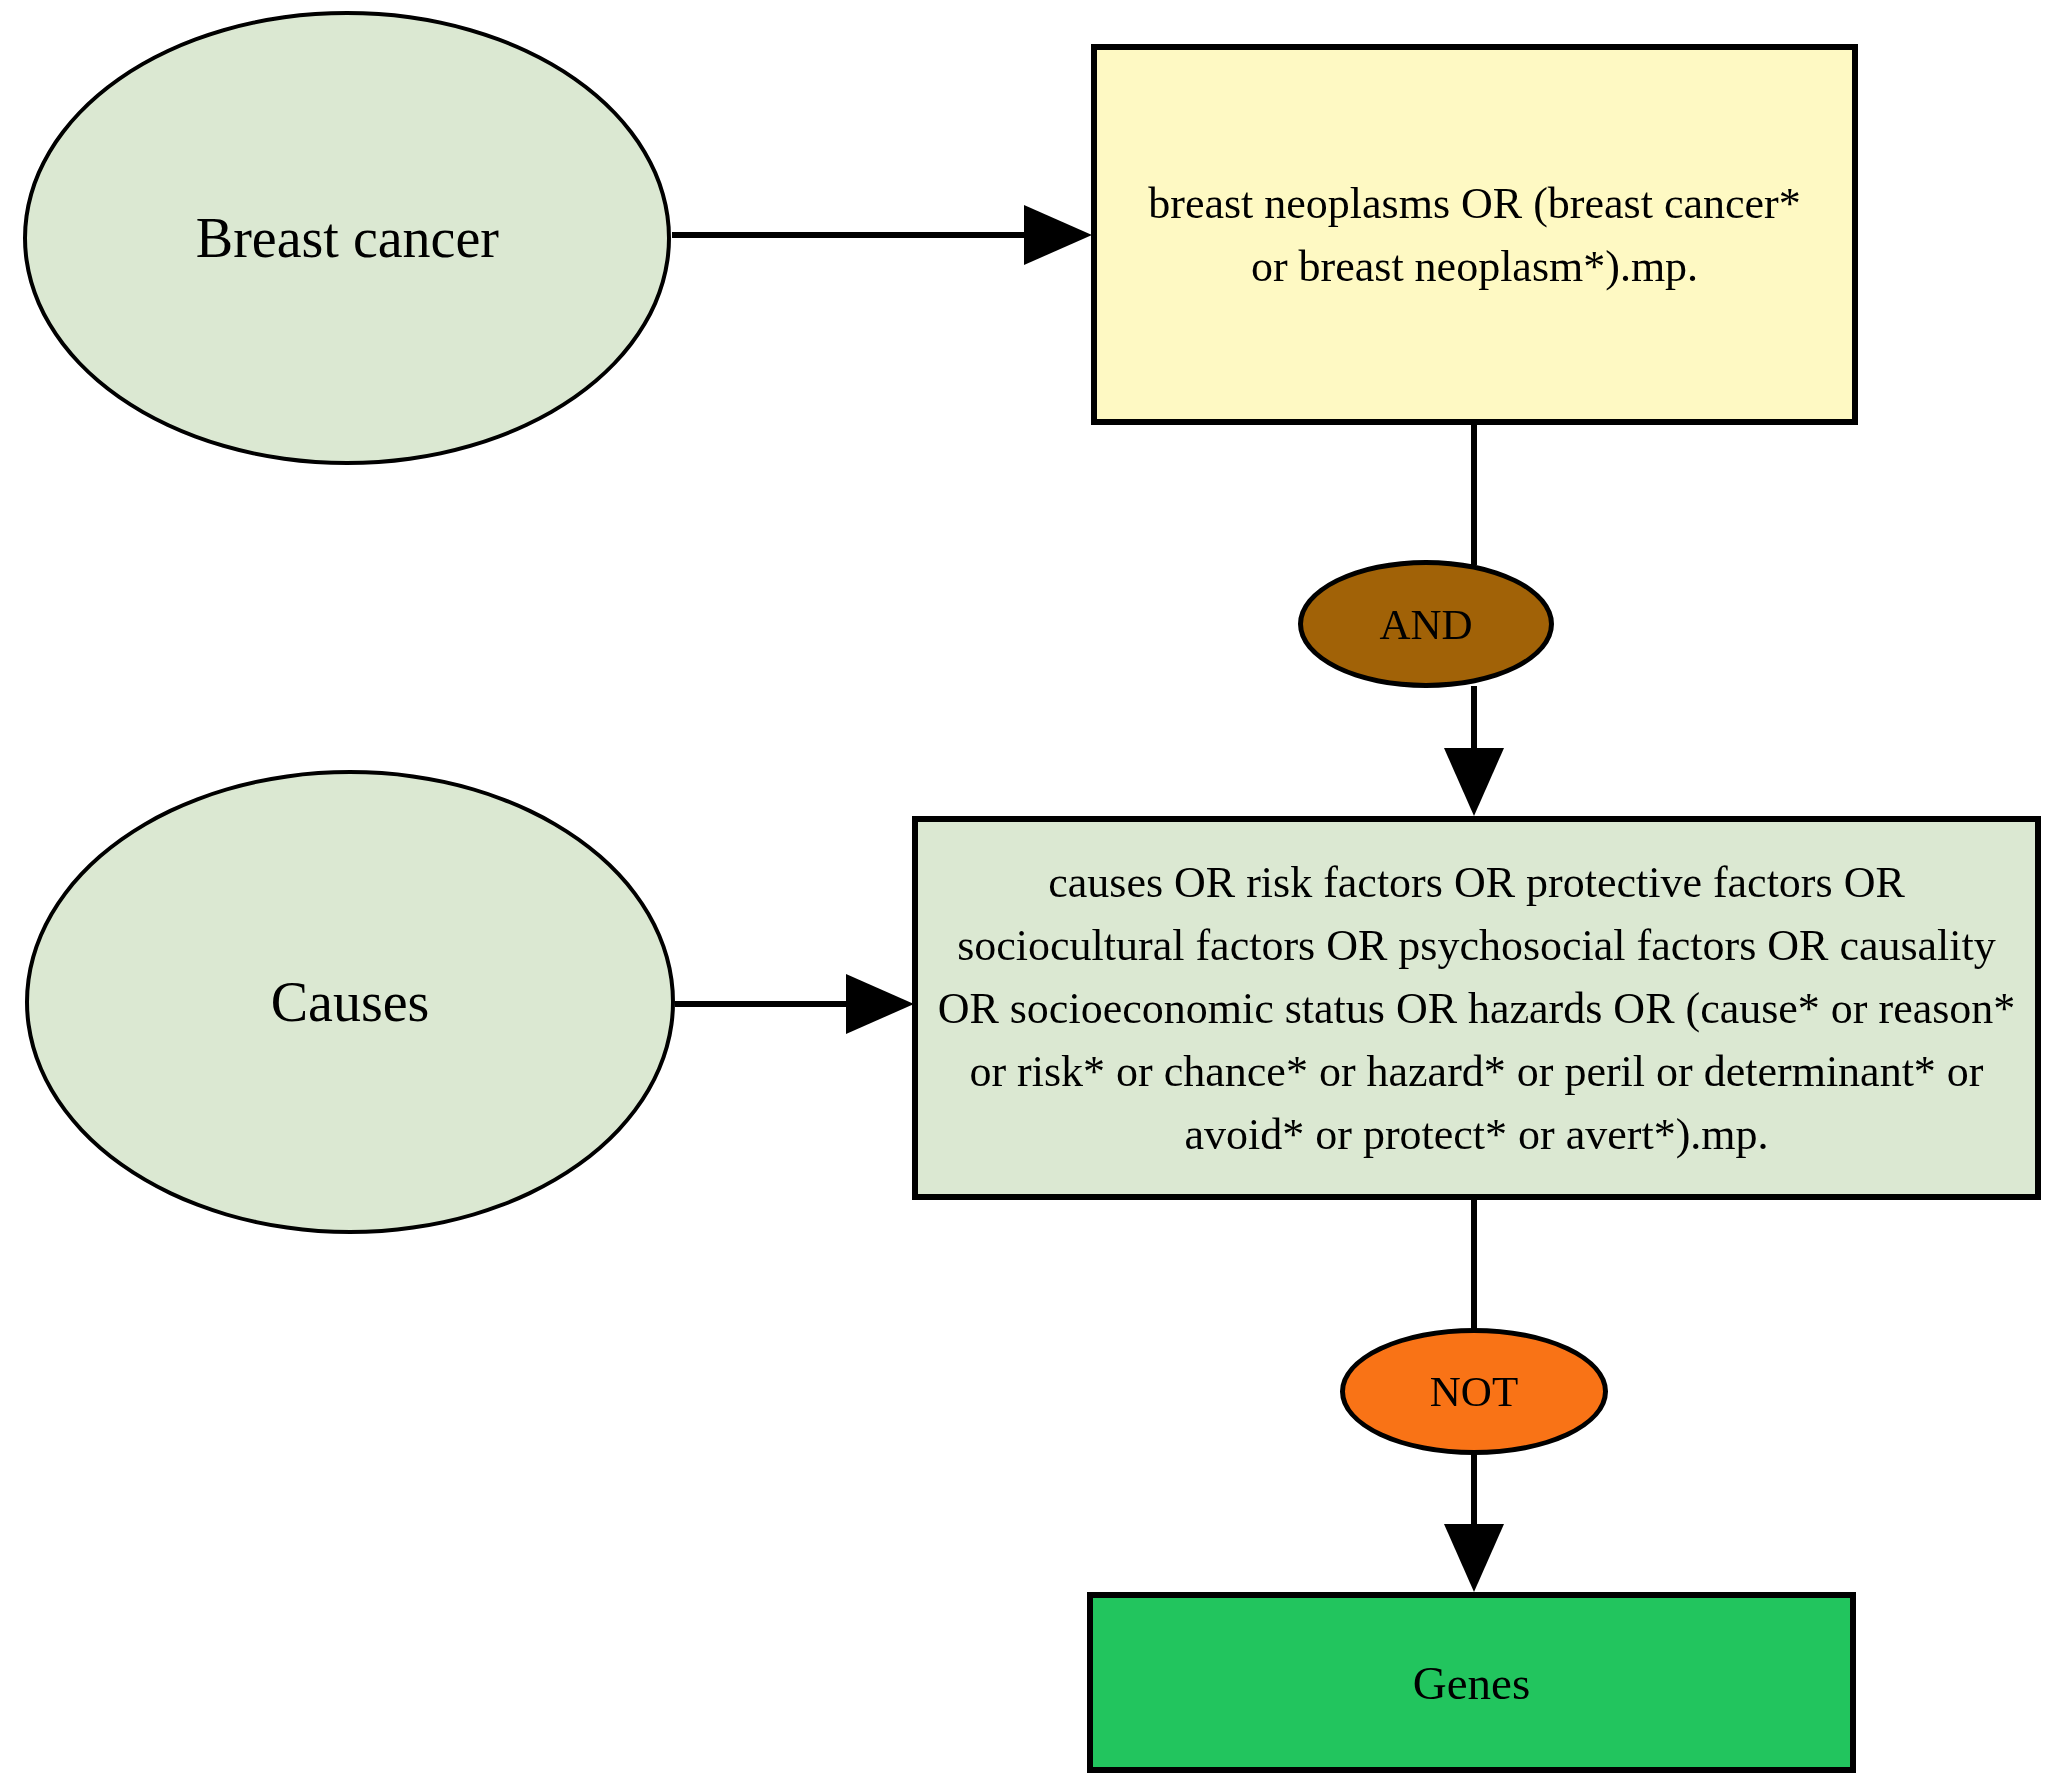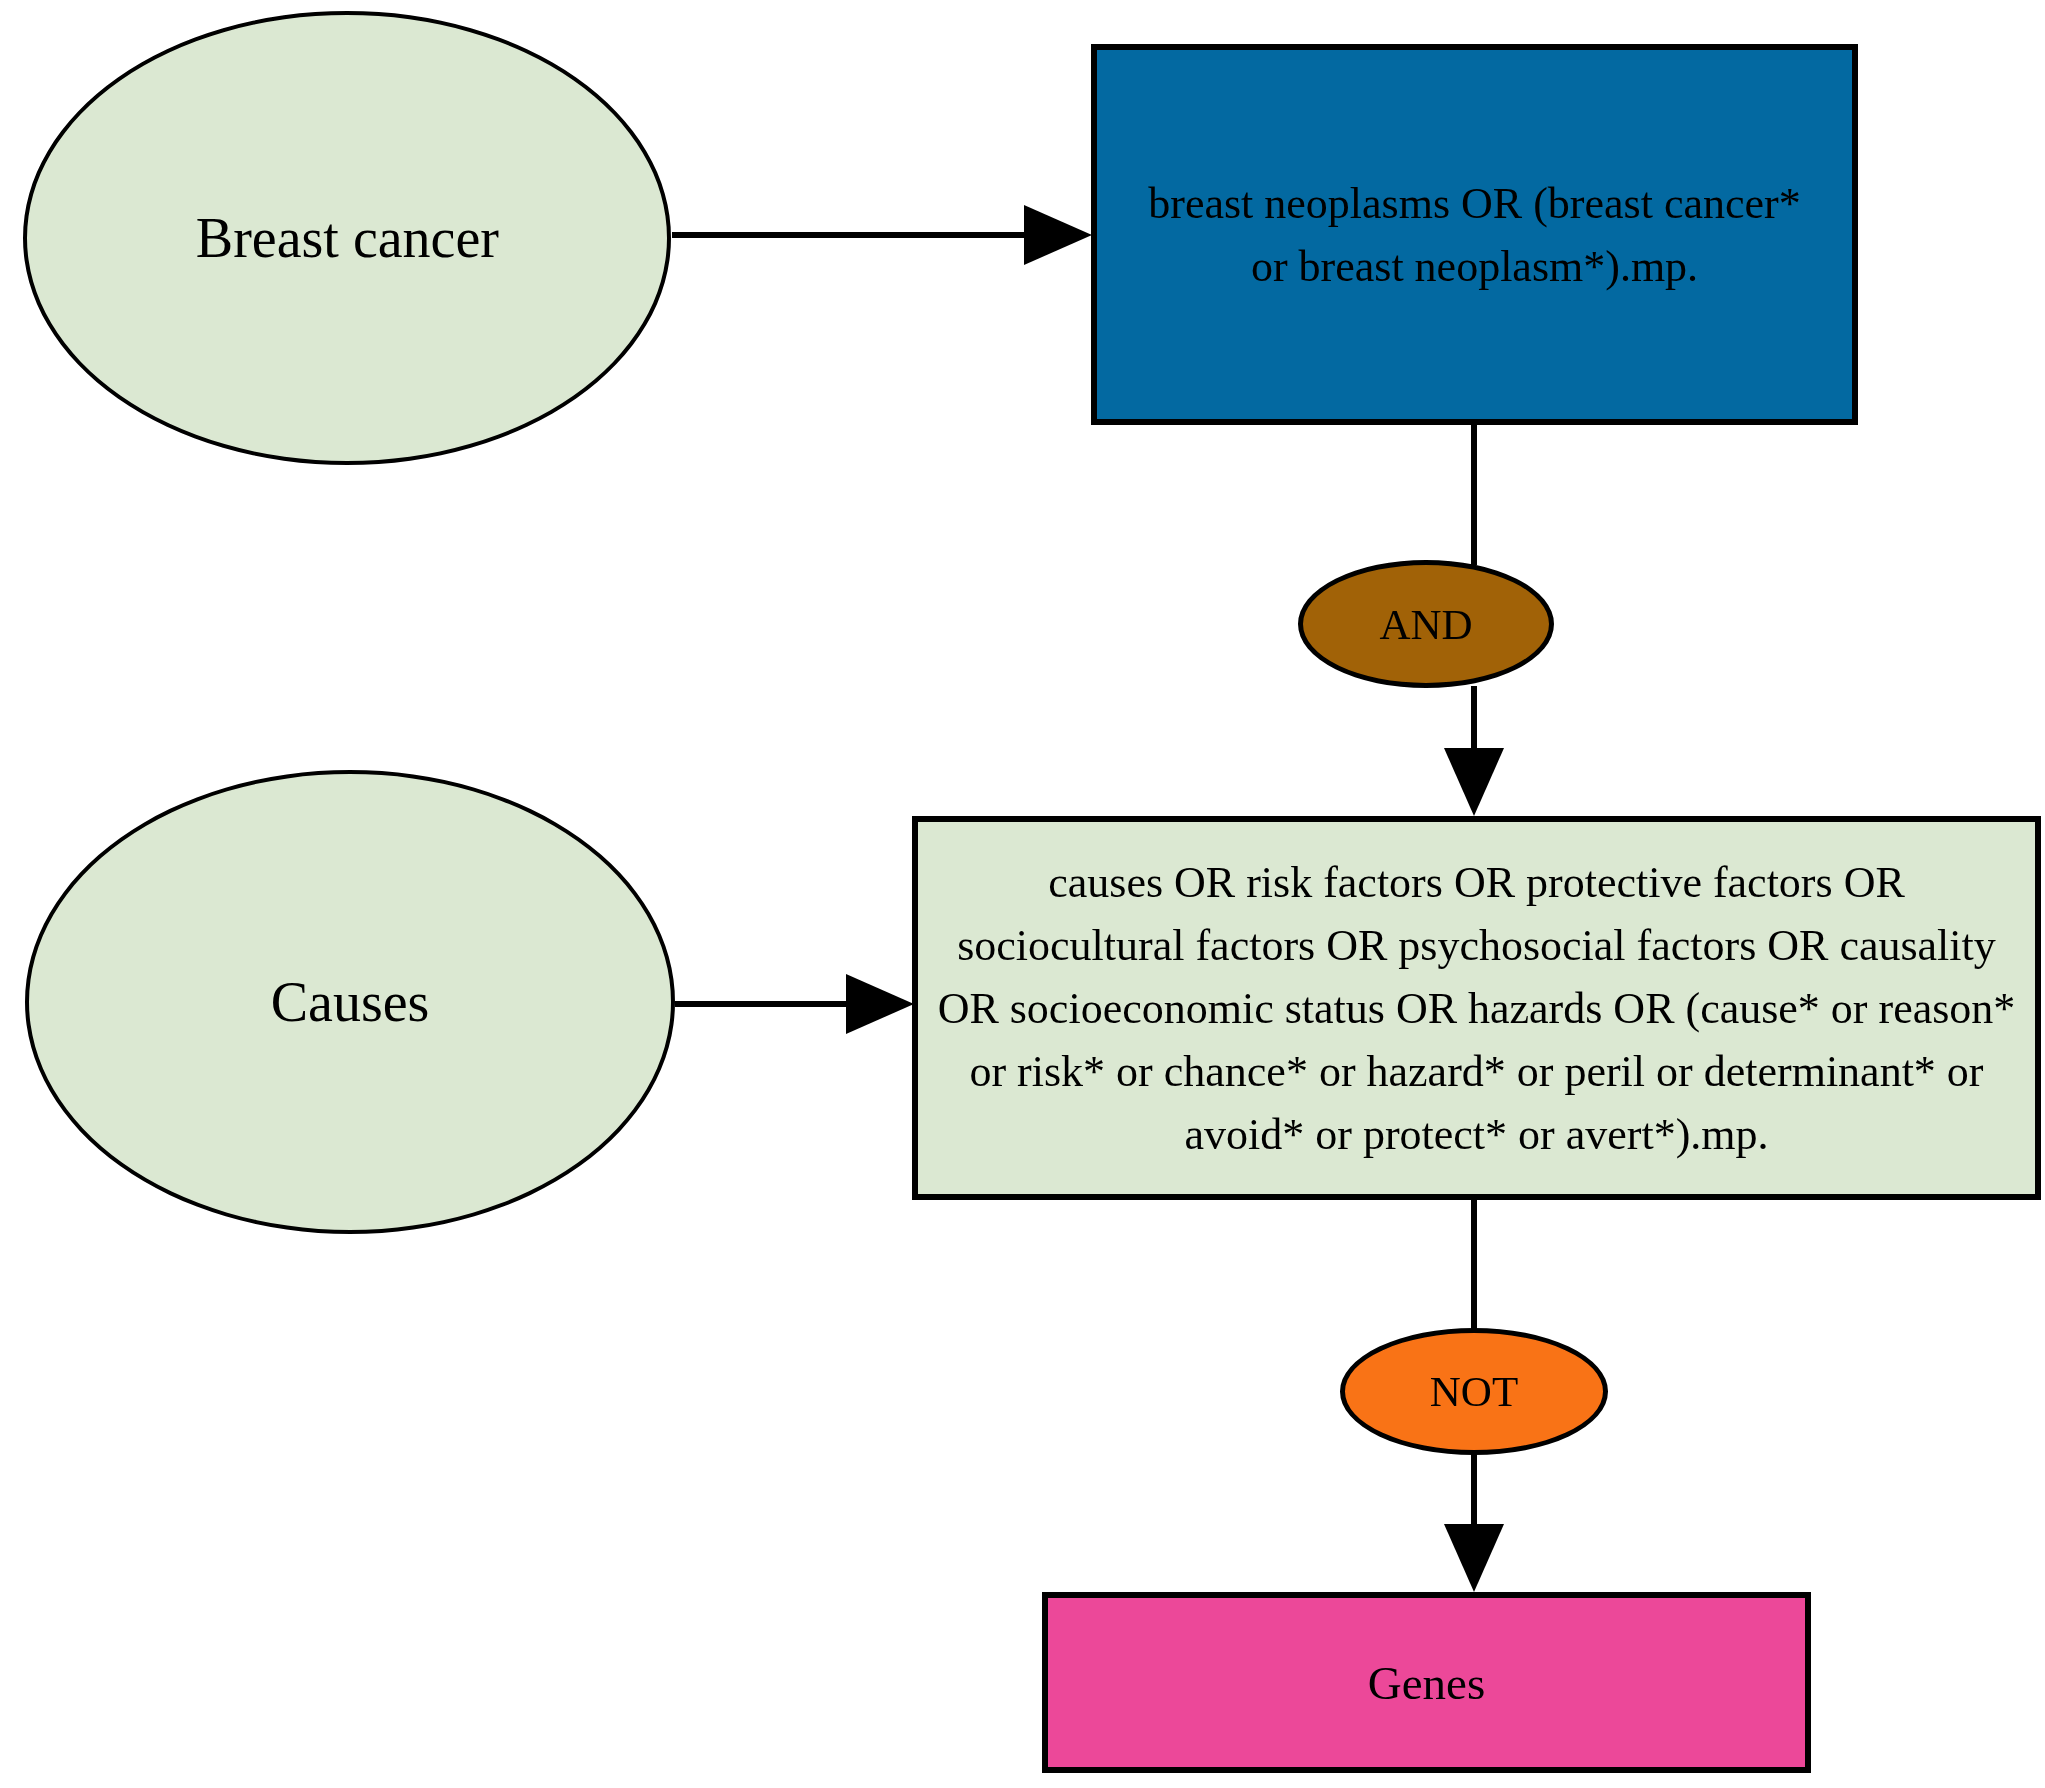--- a/index.html
+++ b/index.html
@@ -69,21 +69,21 @@
 
 <div class="canvas">
 
   <div class="node ellipse big-label" style="left: 23.4px; top: 10.6px; width: 648px; height: 454px; background-color: rgb(219, 232, 210);">
     <span>Breast cancer</span>
   </div>
 
   <div class="edge-line" style="left:672px; top:232px; width:352px; height:6px;"></div>
   <div class="arrowhead right" style="left:1024px; top:205px;"></div>
 
-  <div class="node rect query-text" style="left: 1091px; top: 44px; width: 767px; height: 381px; padding: 0px 34px; background-color: #0369a1;">
+  <div class="node rect query-text" style="left: 1091px; top: 44px; width: 767px; height: 381px; padding: 0px 34px; background-color: #fef9c3;">
     <span>breast neoplasms OR (breast cancer* or breast neoplasm*).mp.</span>
   </div>
 
   <div class="edge-line" style="left:1471px; top:422px; width:6px; height:143px;"></div>
 
   <div class="node operator" style="left: 1298px; top: 560px; width: 256px; height: 128px; background-color: #a16207;">
     <span>AND</span>
   </div>
 
   <div class="edge-line" style="left:1471px; top:686px; width:6px; height:66px;"></div>
@@ -102,18 +102,18 @@
 
   <div class="edge-line" style="left:1471px; top:1198px; width:6px; height:133px;"></div>
 
   <div class="node operator" style="left: 1340px; top: 1328px; width: 268px; height: 127px; background-color: #f97316;">
     <span>NOT</span>
   </div>
 
   <div class="edge-line" style="left:1471px; top:1452px; width:6px; height:73px;"></div>
   <div class="arrowhead down" style="left:1444px; top:1524px;"></div>
 
-  <div class="node rect genes-label" style="left: 1042px; top: 1592px; width: 769px; height: 181px; background-color: #ec4899; text-align: right;">
+  <div class="node rect genes-label" style="left: 1087px; top: 1592px; width: 769px; height: 181px; background-color: #22c55e; text-align: right;">
     <span>Genes</span>
   </div>
 
 </div>
 
 
 </body></html>

